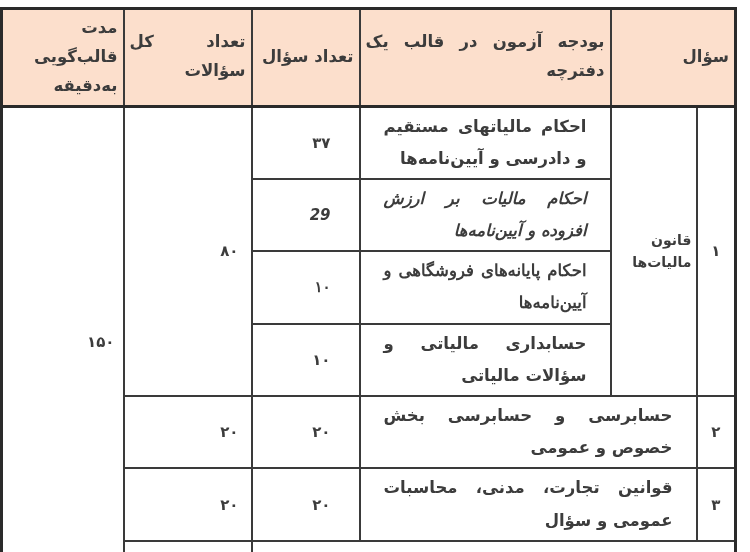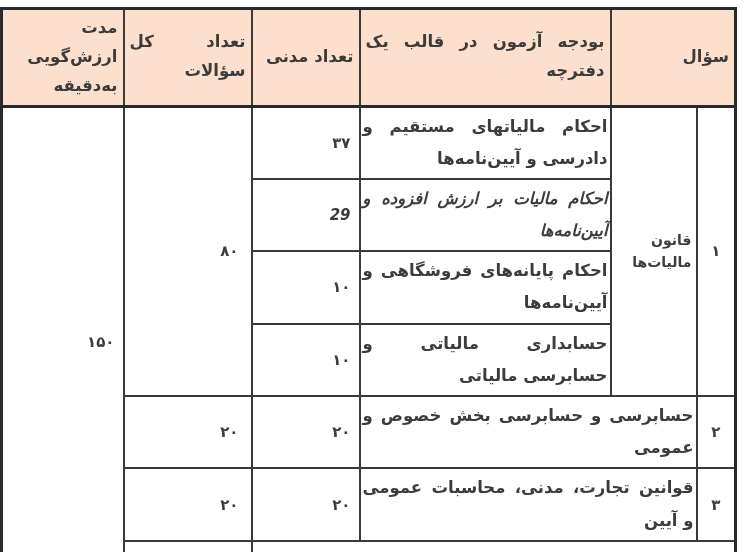--- a/index.html
+++ b/index.html
@@ -39,41 +39,41 @@
     font-size: 16.5px;
     font-weight: bold;
     text-align: justify;
     padding: 4px 5px;
     line-height: 1.75;
   }
   thead tr { height: 90px; }
   tbody { background: #ffffff; }
   tbody tr:nth-child(1) { height: 66px; }
   tbody tr:nth-child(2) { height: 67px; font-style: italic; }
-  tbody tr:nth-child(3) { height: 64px; }
+  tbody tr:nth-child(3) { height: 64px; font-family: Liberation Serif, serif; }
   tbody tr:nth-child(4) { height: 67px; }
   tbody tr:nth-child(5) { height: 62px; }
   tbody tr:nth-child(6) { height: 67px; }
   tbody tr:nth-child(7) { height: 38px; }
 
   td.topic {
     font-size: 16.5px;
     text-align: justify;
-    padding: 3px 2px;
+    padding: 3px 23px;
     line-height: 1.95;
   }
   td.group-label {
     font-size: 14px;
     text-align: right;
     padding: 2px 4px;
     line-height: 1.6;
     margin-left: 12px;
   }
   td.num-cell   { text-align: center; font-size: 15px; }
-  td.count-cell { text-align: right; padding-left: 2px; padding-right: 8px; font-size: 15px; }
+  td.count-cell { text-align: right; padding-left: 2px; padding-right: 28px; font-size: 15px; }
   td.total-cell { text-align: right; padding-right: 12px; font-size: 15px; }
   td.duration-cell { text-align: right; padding-right: 8px; font-size: 15px; }
   td.grand-label-cell { text-align: right; padding-right: 5px; font-size: 16.5px; }
 </style>
 </head>
 <body>
 
 <div class="page">
   <table class="exam">
     <colgroup>
@@ -81,55 +81,55 @@
       <col class="c-group">
       <col class="c-topic">
       <col class="c-soal">
       <col class="c-kol">
       <col class="c-modat">
     </colgroup>
     <thead>
       <tr>
         <th colspan="2">سؤال</th>
         <th>بودجه آزمون در قالب یک دفترچه</th>
-        <th>تعداد مدنی</th>
+        <th>تعداد سؤال</th>
         <th>تعداد کل سؤالات</th>
-        <th>مدت ارزش‌گویی به‌دقیقه</th>
+        <th>مدت قالب‌گویی به‌دقیقه</th>
       </tr>
     </thead>
     <tbody>
       <tr>
         <td class="num-cell" rowspan="4">۱</td>
         <td class="group-label" rowspan="4">قانون مالیات‌ها</td>
         <td class="topic">احکام مالیاتهای مستقیم و دادرسی و آیین‌نامه‌ها</td>
         <td class="count-cell">۳۷</td>
         <td class="total-cell" rowspan="4">۸۰</td>
         <td class="duration-cell" rowspan="7">۱۵۰</td>
       </tr>
       <tr>
         <td class="topic">احکام مالیات بر ارزش افزوده و آیین‌نامه‌ها</td>
         <td class="count-cell">29</td>
       </tr>
       <tr>
         <td class="topic">احکام پایانه‌های فروشگاهی و آیین‌نامه‌ها</td>
         <td class="count-cell">۱۰</td>
       </tr>
       <tr>
-        <td class="topic">حسابداری مالیاتی و حسابرسی مالیاتی</td>
+        <td class="topic">حسابداری مالیاتی و سؤالات مالیاتی</td>
         <td class="count-cell">۱۰</td>
       </tr>
       <tr>
         <td class="num-cell">۲</td>
         <td class="topic" colspan="2">حسابرسی و حسابرسی بخش خصوص و عمومی</td>
         <td class="count-cell">۲۰</td>
         <td class="total-cell">۲۰</td>
       </tr>
       <tr>
         <td class="num-cell">۳</td>
-        <td class="topic" colspan="2">قوانین تجارت، مدنی، محاسبات عمومی و آیین</td>
+        <td class="topic" colspan="2">قوانین تجارت، مدنی، محاسبات عمومی و سؤال</td>
         <td class="count-cell">۲۰</td>
         <td class="total-cell">۲۰</td>
       </tr>
       <tr>
         <td class="grand-label-cell" colspan="4">جمع کل</td>
         <td class="total-cell">۱۲۰</td>
       </tr>
     </tbody>
   </table>
 </div>

